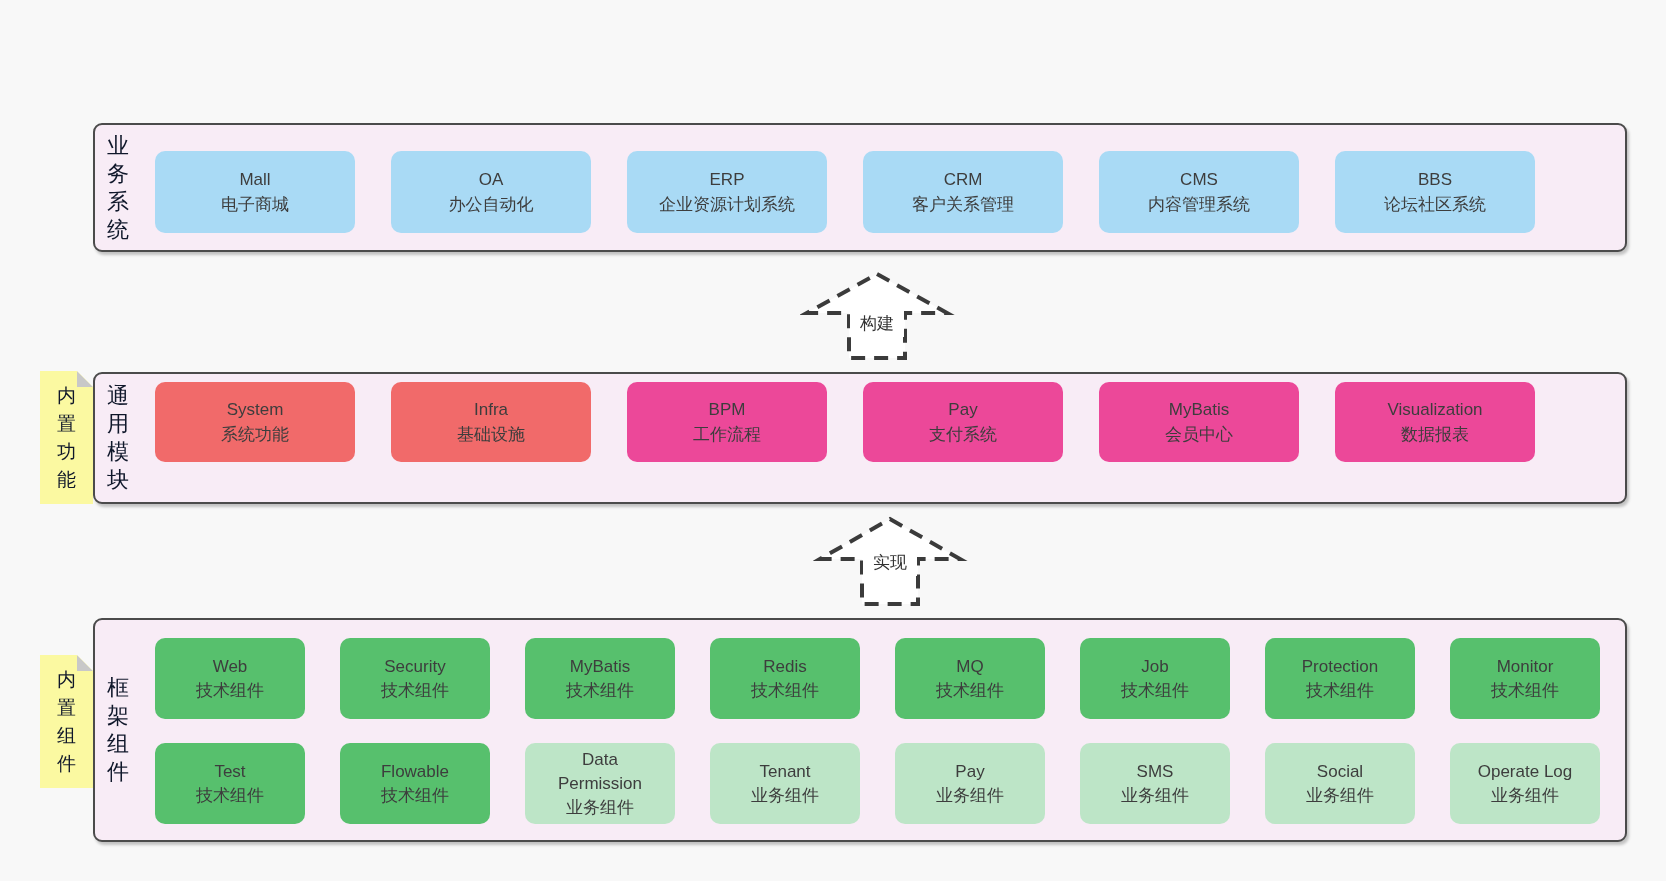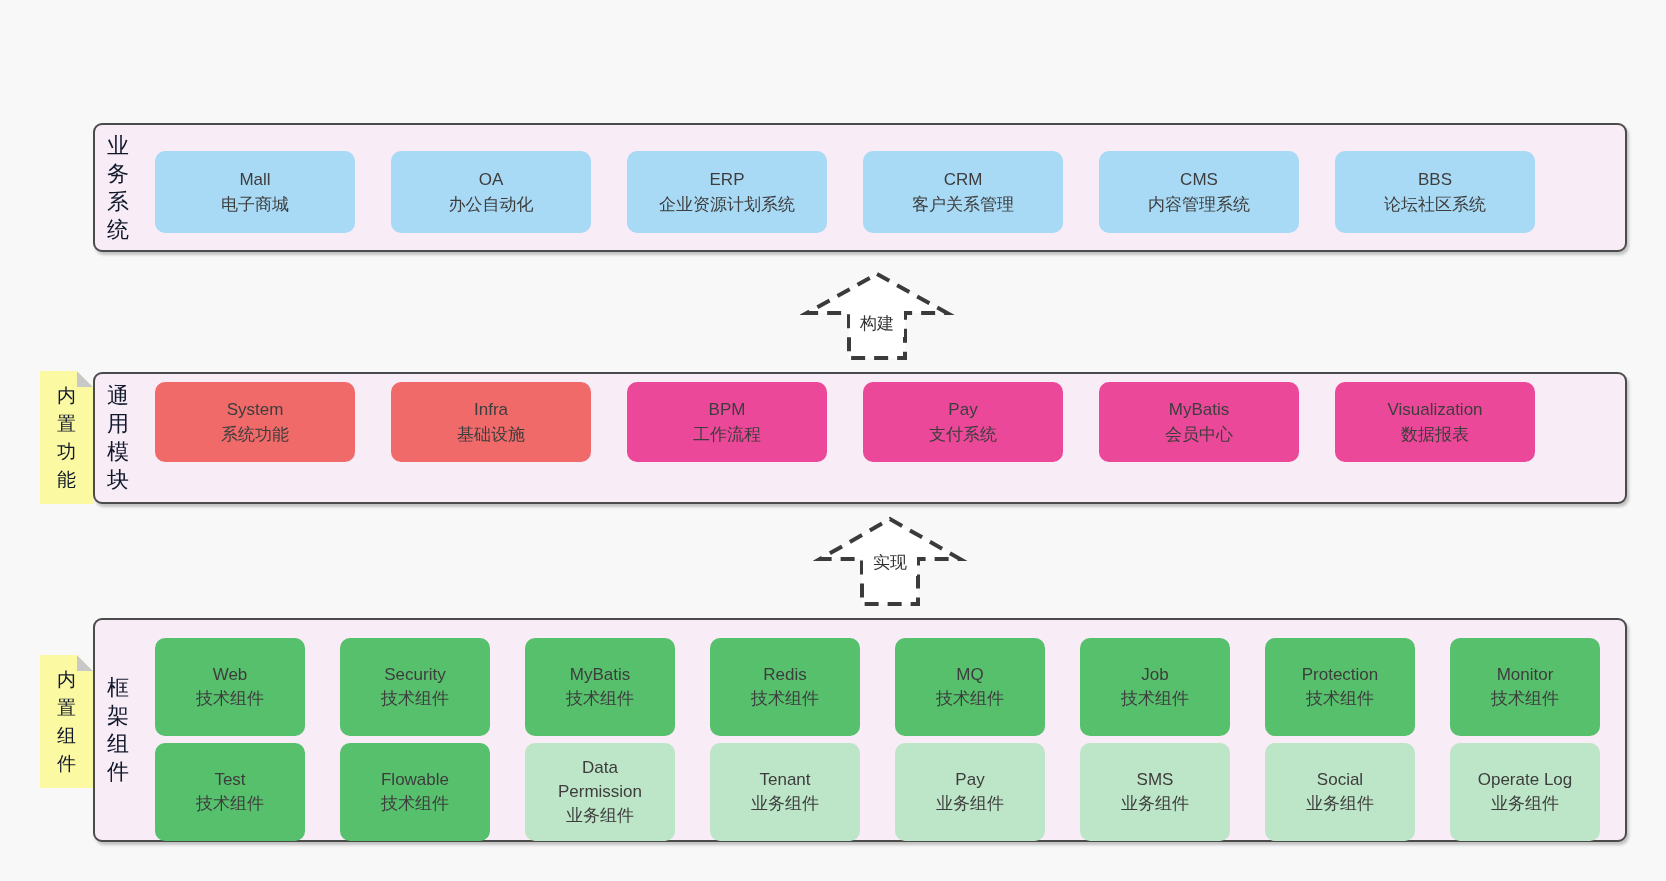--- a/index.html
+++ b/index.html
@@ -25,21 +25,21 @@
   #layer-modules .row{top:8px;}
   #layer-components .row1{top:18px;gap:35px;}
   #layer-components .row2{top:123px;gap:35px;}
 
   .box{box-sizing:border-box;border-radius:10px;display:flex;flex-direction:column;
        align-items:center;justify-content:center;text-align:center;
        font-size:17px;line-height:25px;color:#3d3d3d;}
   .box .box-name{white-space:pre-line;}
   #layer-business .box{width:200px;height:82px;}
   #layer-modules .box{width:200px;height:80px;}
-  #layer-components .box{width:150px;height:98px;line-height:24px;}
+  #layer-components .box{width:150px;height:81px;line-height:24px;}
 
   .b-blue{background:#a9daf5;}
   .b-red{background:#f16a6a;}
   .b-pink{background:#ec4899;}
   .b-gdark{background:#57c06d;}
   .b-glight{background:#bde5c7;}
 
   
   .note{position:absolute;left:40px;width:53px;height:133px;background:#fbf9a1;
         display:flex;align-items:center;justify-content:center;

